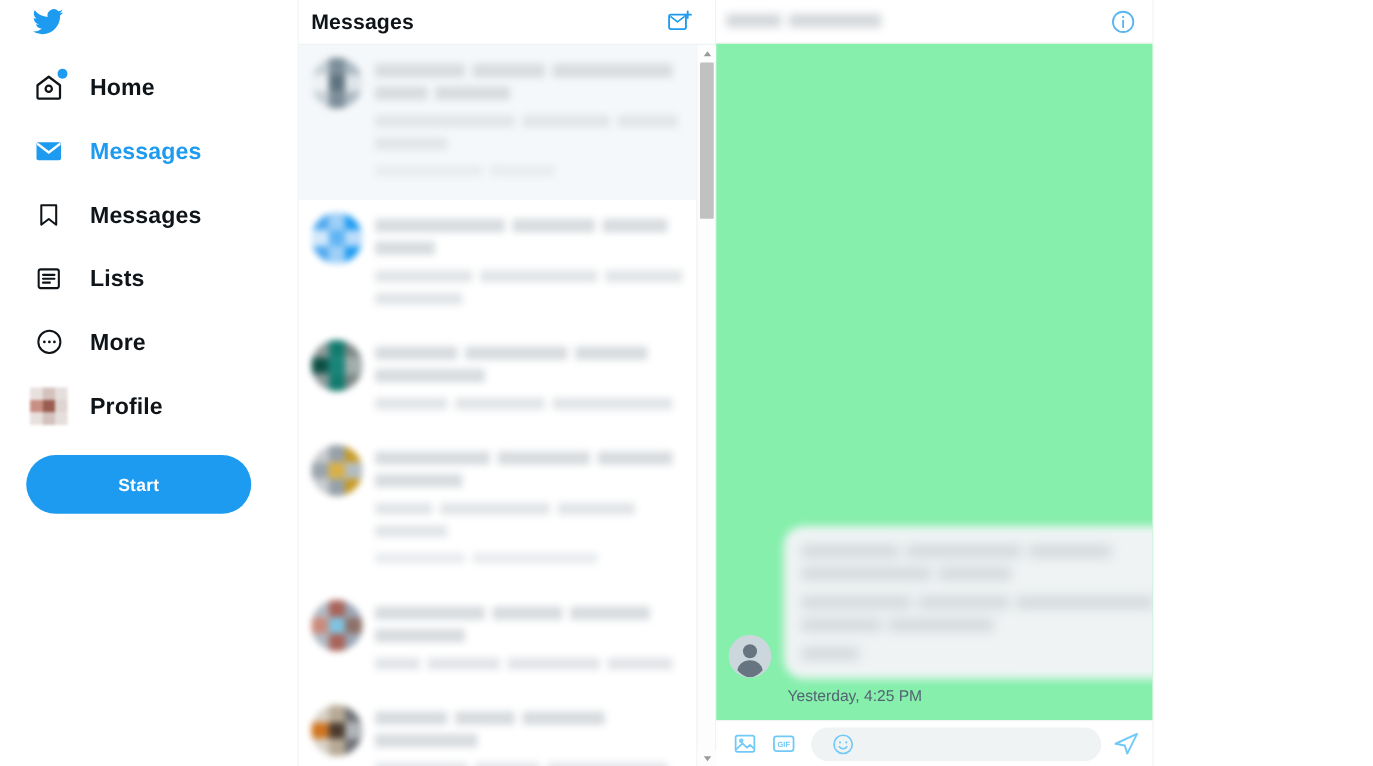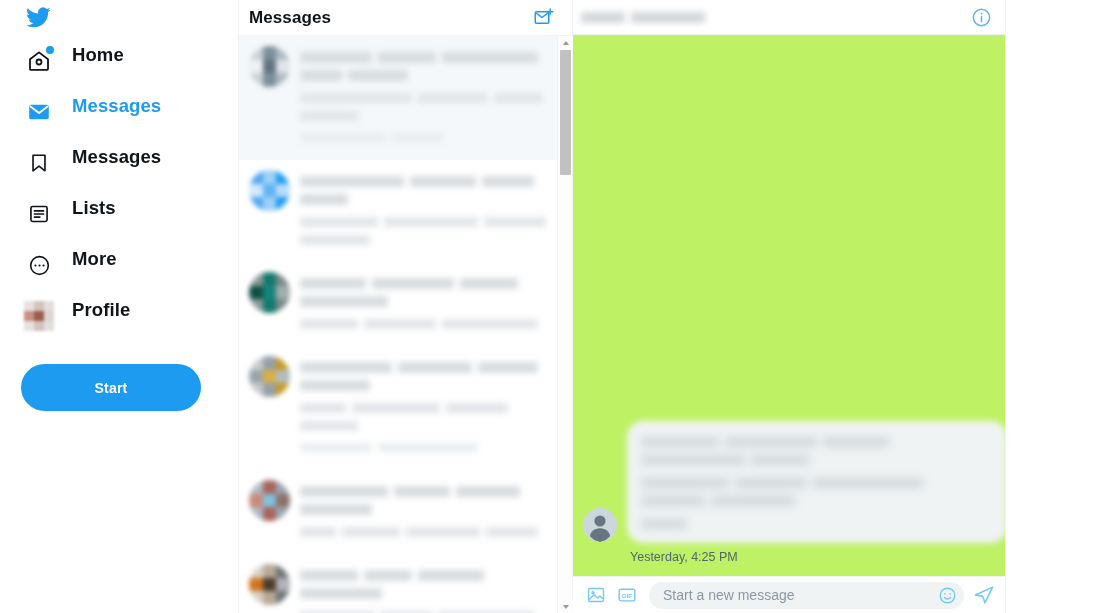--- a/index.html
+++ b/index.html
@@ -26,21 +26,21 @@
   }
   .logo-row {
     height: 34px;
     display: flex; align-items: center;
     padding-left: 12px;
   }
   .logo-row svg { display:block; }
 
   .nav { margin-top: 10px; display: flex; flex-direction: column; }
   .nav-item {
-    display: flex; 
+    display: flex; align-items: center;
     height: 51px;
     padding-left: 8px;
     cursor: pointer;
     border-radius: 28px;
     width: 196px;
   }
   .nav-icon {
     width: 34px; height: 34px;
     display: flex; align-items: center; justify-content: center;
     position: relative; flex: 0 0 34px;
@@ -226,21 +226,21 @@
   }
   .info-btn {
     width: 24px; height: 24px;
     display:flex; align-items:center; justify-content:center;
     cursor: pointer; background:none; border:none;
   }
 
   .thread {
     flex: 1 1 auto;
     position: relative;
-    background: #bef264;
+    background: #86efac;
     overflow: hidden;
   }
   .msg-group {
     position: absolute;
     left: 10px; right: 10px;
     bottom: 12px;
     display: flex; align-items: flex-end;
   }
   .msg-avatar {
     width: 34px; height: 34px;
@@ -569,21 +569,20 @@
           <path d="M3.6 17.4 9.6 11.6l4.3 4.1 2.8-2.6 3.7 3.4" stroke-linejoin="round"></path>
         </svg>
       </button>
       <button class="comp-icon">
         <svg width="20" height="20" viewBox="0 0 24 24">
           <rect x="2.6" y="5" width="18.8" height="14" rx="2.4" fill="none" stroke="#71c9f8" stroke-width="1.7"></rect>
           <text x="12" y="15.4" font-family="Liberation Sans, sans-serif" font-size="7.2" font-weight="bold" fill="#71c9f8" text-anchor="middle">GIF</text>
         </svg>
       </button>
       <div class="comp-input-wrap">
-        <input class="comp-input" type="text" placeholder="Start a new message" style="">
         <button class="comp-icon">
           <svg width="19" height="19" viewBox="0 0 24 24" fill="none" stroke="#71c9f8" stroke-width="1.7">
             <circle cx="12" cy="12" r="9.2"></circle>
             <circle cx="8.8" cy="10" r="1.05" fill="#71c9f8" stroke="none"></circle>
             <circle cx="15.2" cy="10" r="1.05" fill="#71c9f8" stroke="none"></circle>
             <path d="M8.2 14.4a4.6 4.6 0 0 0 7.6 0" stroke-linecap="round"></path>
           </svg>
         </button>
       </div>
       <button class="comp-icon">

